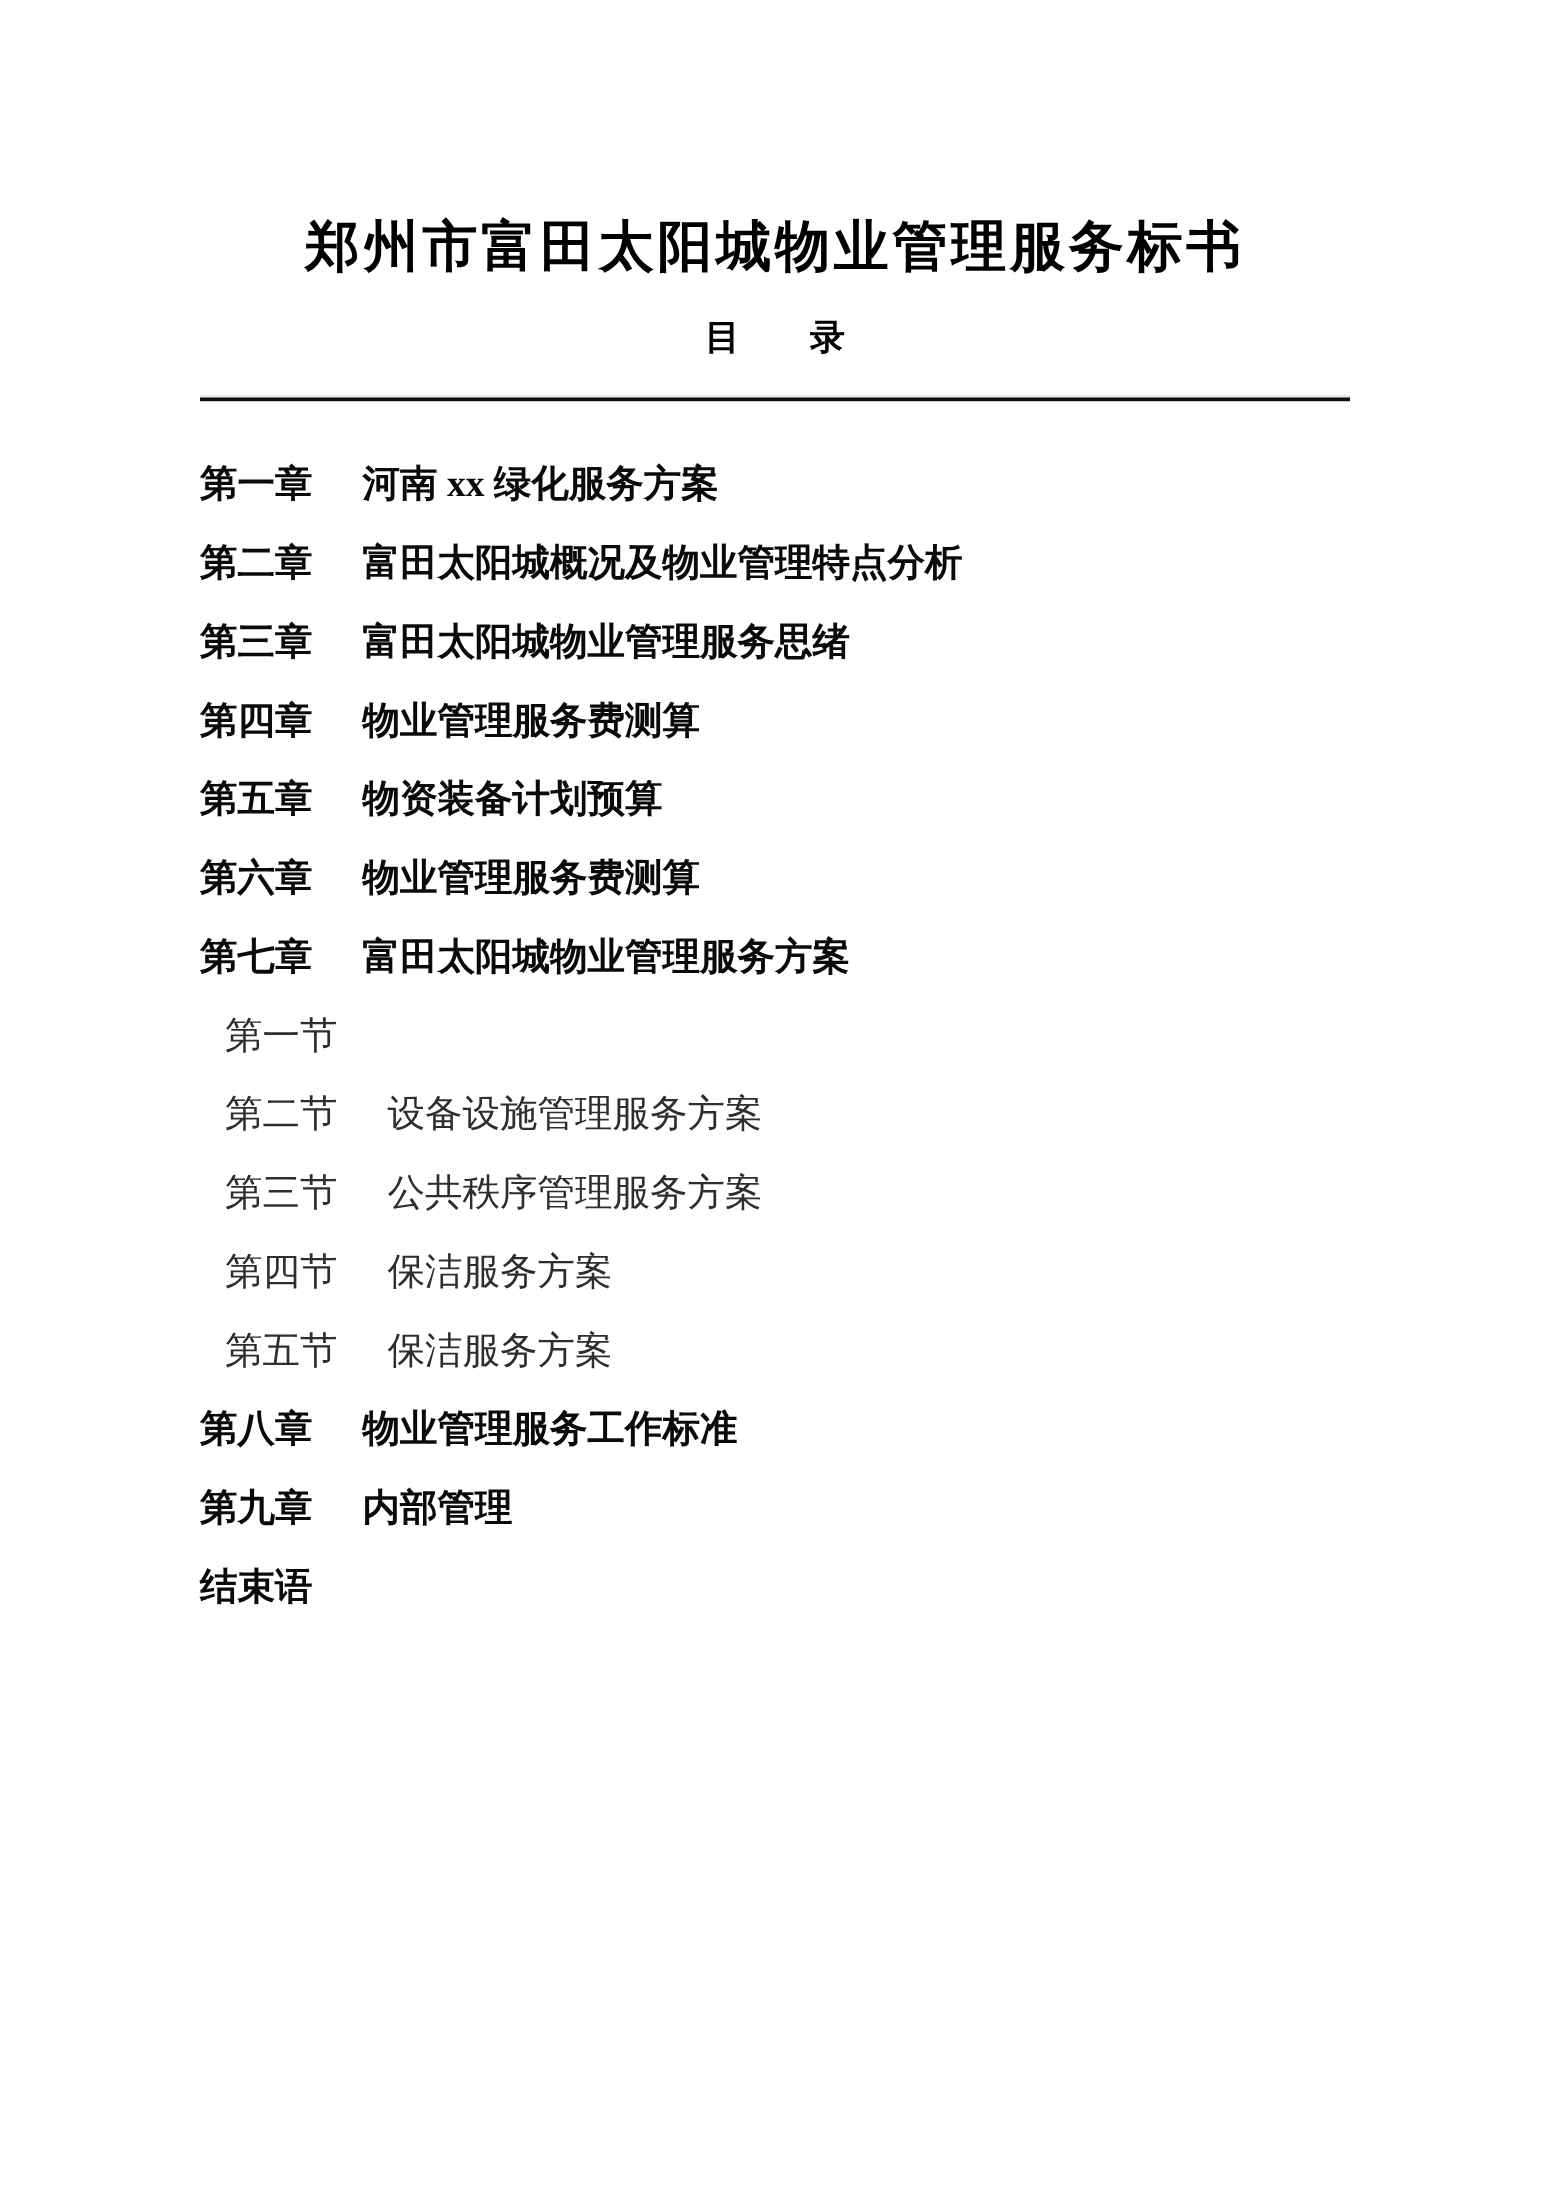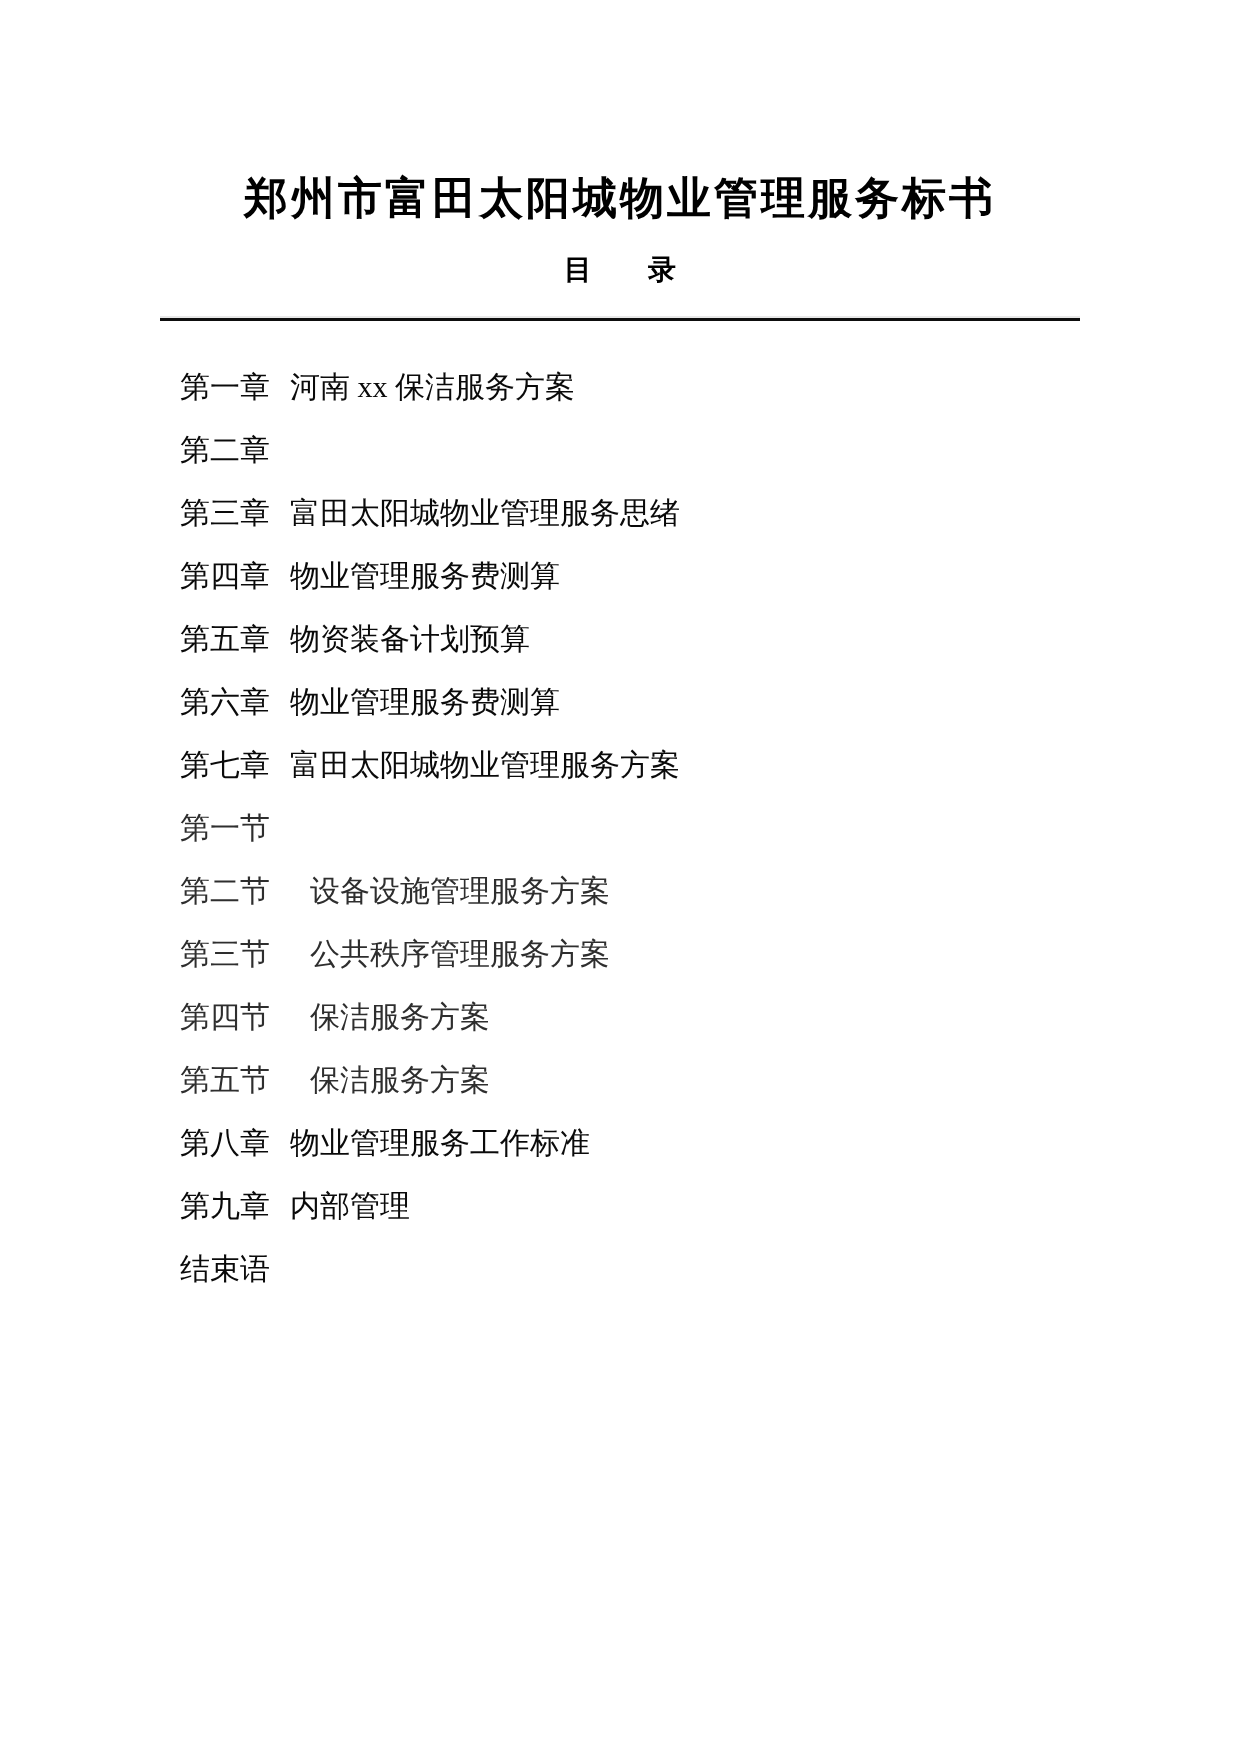--- a/index.html
+++ b/index.html
@@ -63,24 +63,23 @@
     align-items: center;
     height: 63px;
     white-space: nowrap;
   }
   .toc-row .toc-label {
     display: inline-block;
     width: 130px;
     flex: 0 0 130px;
   }
   .toc-row.chapter {
-    font-weight: normal;
+    font-weight: bold;
     font-size: 30px;
     color: #0a0a0a;
-    text-align: center;
   }
   .toc-row.section {
     font-weight: normal;
     font-size: 30px;
     color: #2e2e2e;
     margin-left: 20px;
   }
 </style>
 </head>
 <body>
@@ -89,24 +88,25 @@
 
   <div class="doc-title">郑州市富田太阳城物业管理服务标书</div>
 
   <div class="contents-heading">目　　录</div>
 
   <div class="heading-rule"></div>
 
   <div class="toc-list">
       <div class="toc-row chapter">
     <span class="toc-label">第一章</span>
-    <span class="toc-title">河南 xx 保洁服务方案</span>
+    <span class="toc-title">河南 xx 绿化服务方案</span>
   </div>
       <div class="toc-row chapter">
     <span class="toc-label">第二章</span>
+    <span class="toc-title">富田太阳城概况及物业管理特点分析</span>
   </div>
       <div class="toc-row chapter">
     <span class="toc-label">第三章</span>
     <span class="toc-title">富田太阳城物业管理服务思绪</span>
   </div>
       <div class="toc-row chapter">
     <span class="toc-label">第四章</span>
     <span class="toc-title">物业管理服务费测算</span>
   </div>
       <div class="toc-row chapter">

